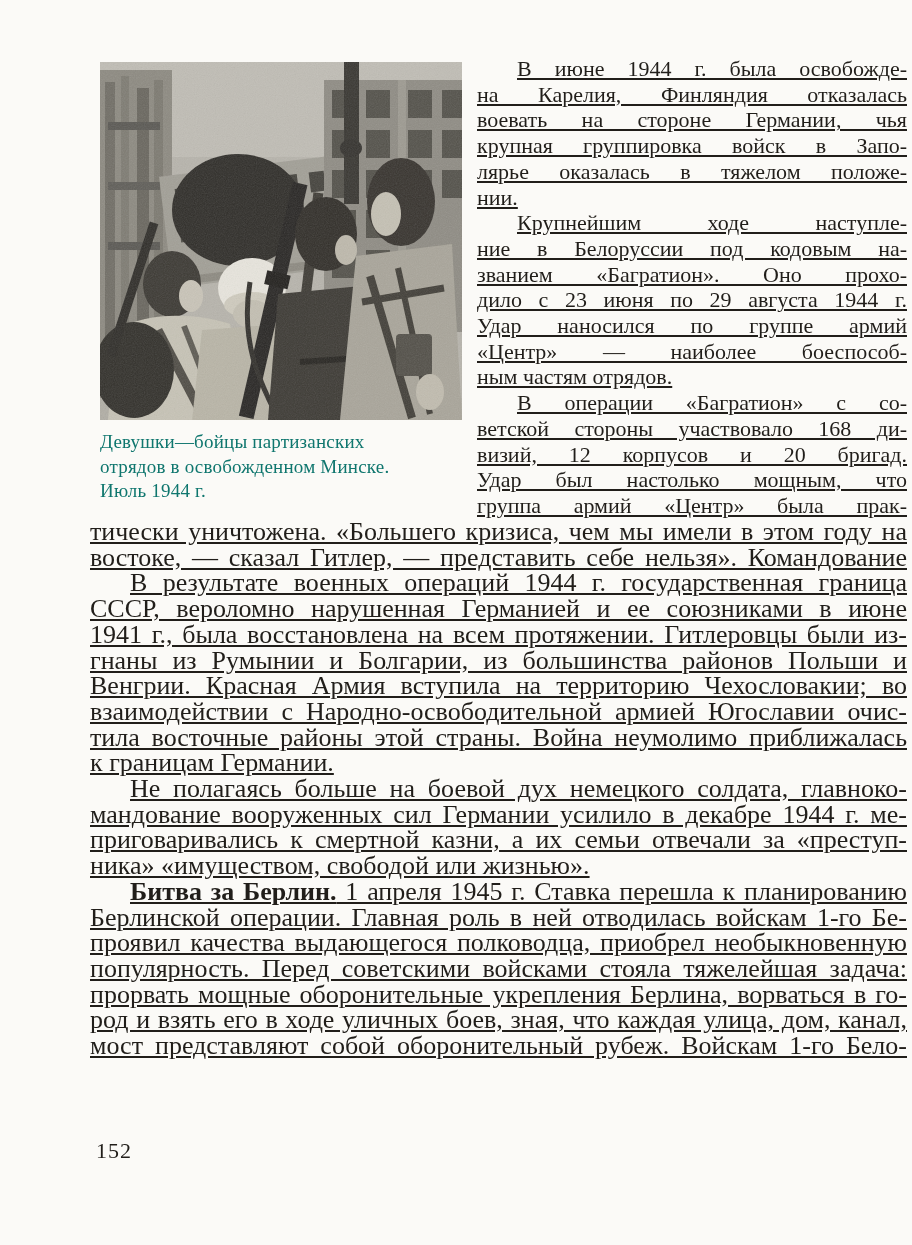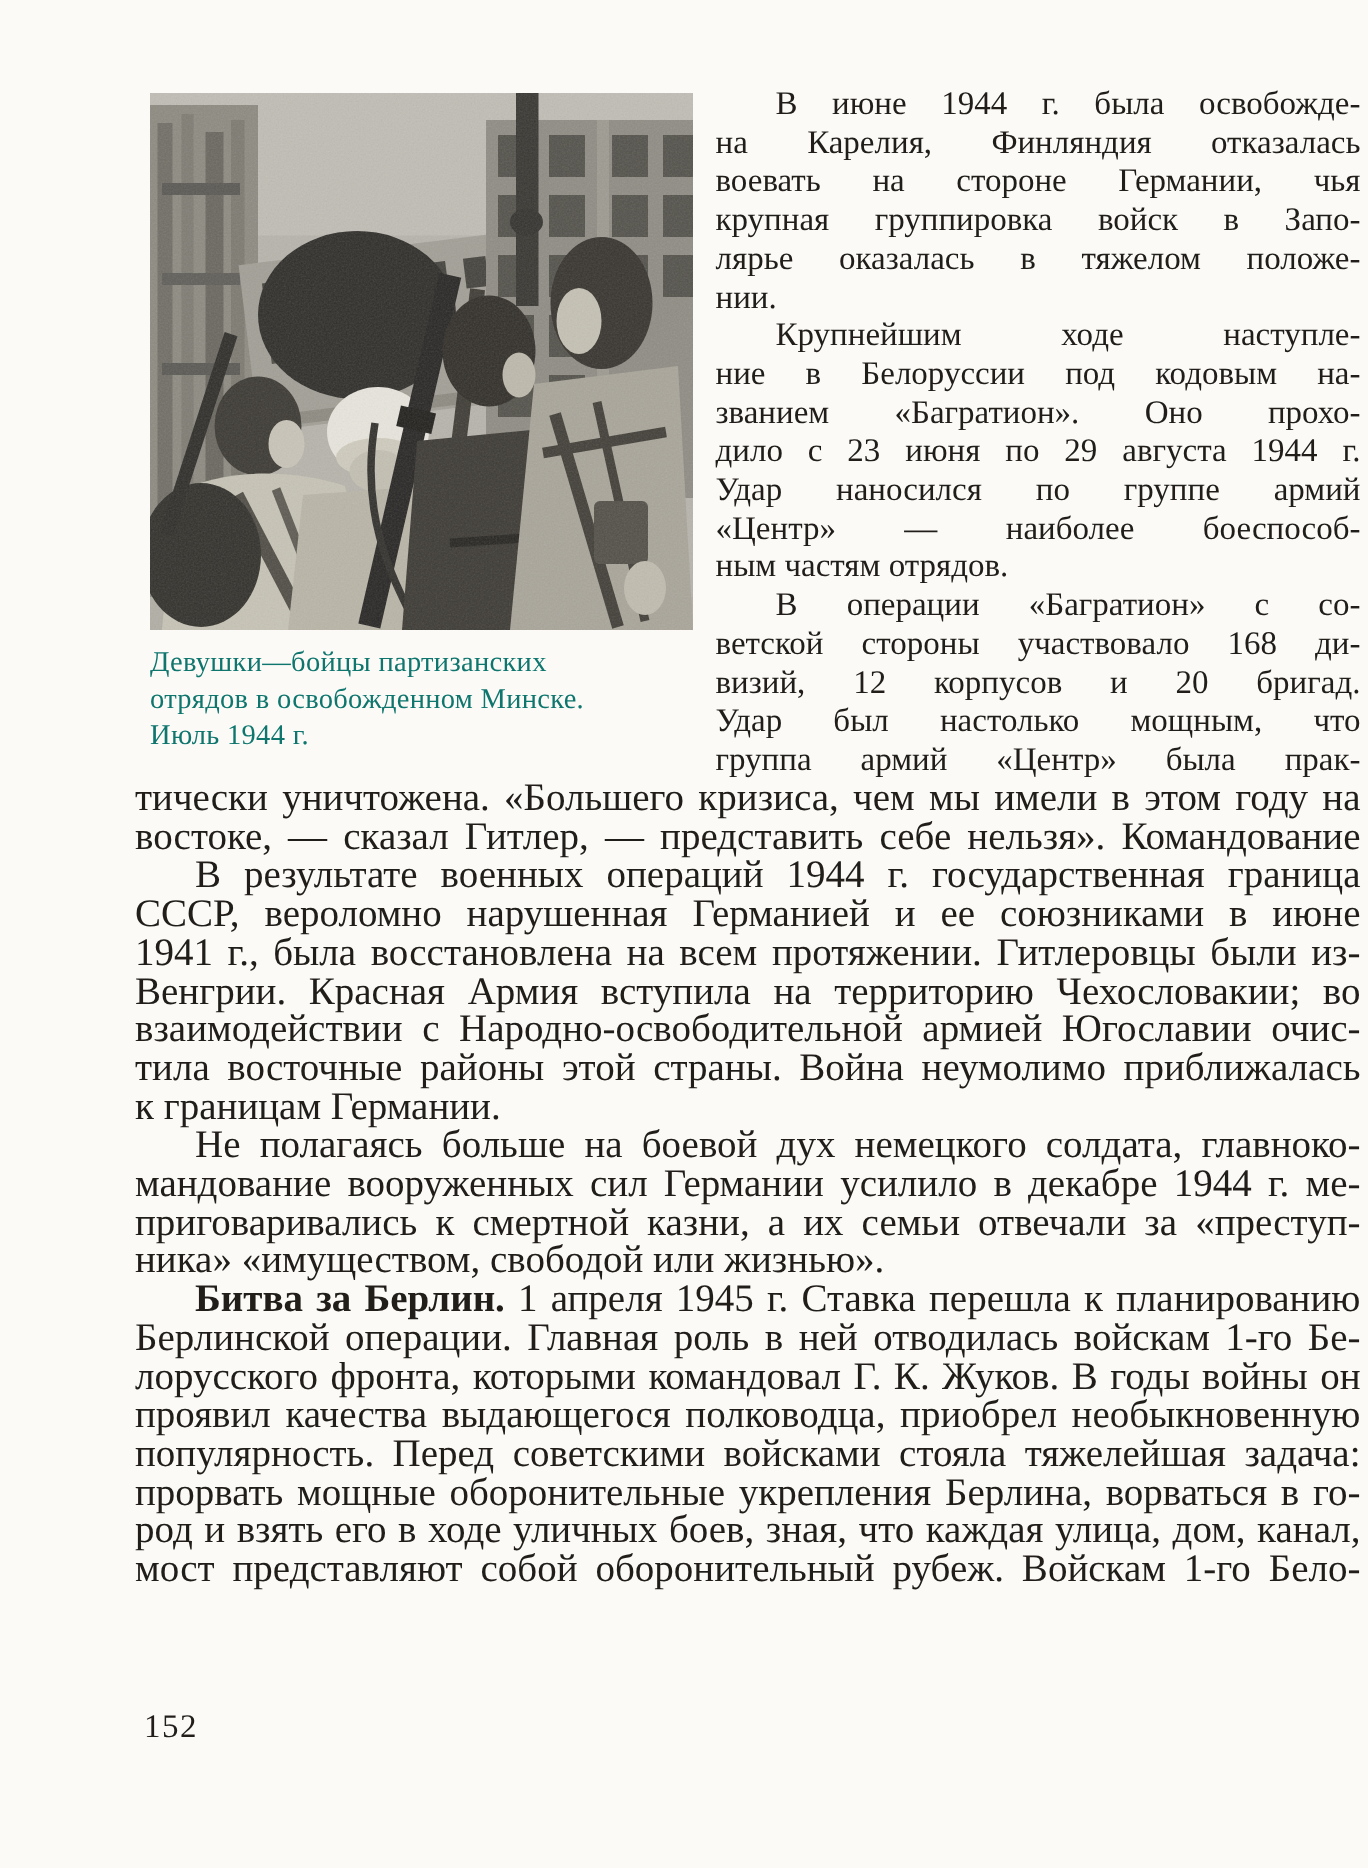--- a/index.html
+++ b/index.html
@@ -27,21 +27,21 @@
   
   .col{
     position:absolute;left:477px;top:56px;width:430px;
     font-size:22px;line-height:25.7px;
   }
   
   .fw{
     position:absolute;left:90px;top:519px;width:817px;
     font-size:26px;line-height:25.7px;
   }
-  .line{text-align:justify;text-align-last:justify;white-space:normal;}
+  .line{text-align:justify;text-align-last:justify;white-space:normal;text-decoration:underline;}
   .last{text-align-last:left;}
   .ind{text-indent:40px;}
   .bold{font-weight:bold;}
   
   .pagenum{
     position:absolute;left:96px;top:1138px;
     font-size:22px;letter-spacing:1px;
   }
 </style>
 </head>
@@ -203,35 +203,35 @@
 
   <div class="fw">
     <div>
       <div class="line">тически уничтожена. «Большего кризиса, чем мы имели в этом году на</div>
       <div class="line">востоке, — сказал Гитлер, — представить себе нельзя». Командование</div>
     </div>
     <div>
       <div class="line ind">В результате военных операций 1944 г. государственная граница</div>
       <div class="line">СССР, вероломно нарушенная Германией и ее союзниками в июне</div>
       <div class="line">1941 г., была восстановлена на всем протяжении. Гитлеровцы были из-</div>
+      <div class="line">гнаны из Румынии и Болгарии, из большинства районов Польши и</div>
       <div class="line">Венгрии. Красная Армия вступила на территорию Чехословакии; во</div>
       <div class="line">взаимодействии с Народно-освободительной армией Югославии очис-</div>
       <div class="line">тила восточные районы этой страны. Война неумолимо приближалась</div>
       <div class="line last">к границам Германии.</div>
     </div>
     <div>
       <div class="line ind">Не полагаясь больше на боевой дух немецкого солдата, главноко-</div>
       <div class="line">мандование вооруженных сил Германии усилило в декабре 1944 г. ме-</div>
       <div class="line">приговаривались к смертной казни, а их семьи отвечали за «преступ-</div>
       <div class="line last">ника» «имуществом, свободой или жизнью».</div>
     </div>
     <div>
       <div class="line ind"><span class="bold">Битва за Берлин.</span><span> 1 апреля 1945 г. Ставка перешла к планированию</span></div>
       <div class="line">Берлинской операции. Главная роль в ней отводилась войскам 1-го Бе-</div>
-      <div class="line">лорусского фронта, которыми командовал Г. К. Жуков. В годы войны он</div>
       <div class="line">проявил качества выдающегося полководца, приобрел необыкновенную</div>
       <div class="line">популярность. Перед советскими войсками стояла тяжелейшая задача:</div>
       <div class="line">прорвать мощные оборонительные укрепления Берлина, ворваться в го-</div>
       <div class="line">род и взять его в ходе уличных боев, зная, что каждая улица, дом, канал,</div>
       <div class="line">мост представляют собой оборонительный рубеж. Войскам 1-го Бело-</div>
     </div>
   </div>
 
   <div class="pagenum">152</div>
 

